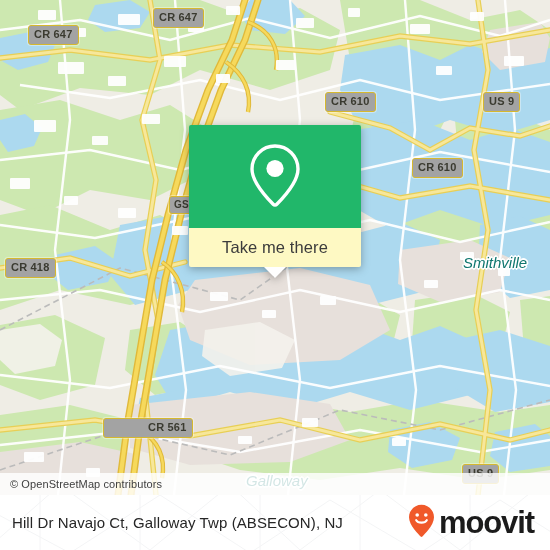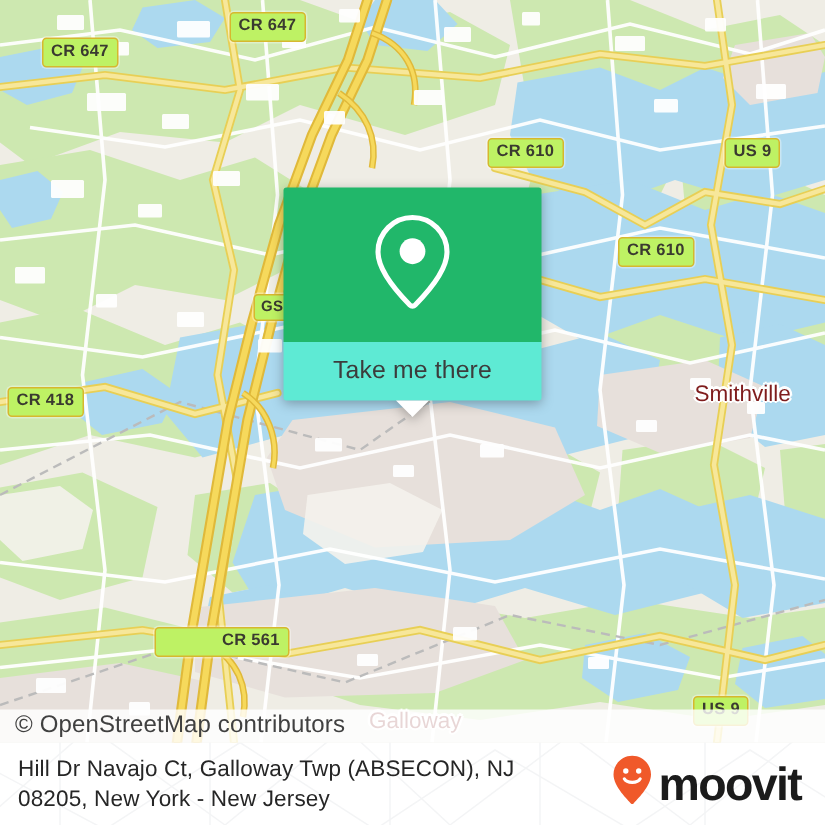--- a/index.html
+++ b/index.html
@@ -9,69 +9,70 @@
 
   
   .map{position:absolute;left:0;top:0;width:550px;height:495px;overflow:hidden;background:#e9eae3;}
   .map-base{position:absolute;inset:0;background:#EFEDE5;}
   .layer{position:absolute;inset:0;}
   .layer svg{display:block;width:550px;height:495px;}
 
   
   .shield{
     position:absolute;
-    background:#bef264;
+    background:#a3a3a3;
     border:1.4px solid #D6B82E;
     border-radius:3px;
     color:#3a3a30;
     font-family:"Liberation Sans",sans-serif;
     font-weight:bold;
     font-size:11px;
     line-height:1;
     padding:3px 5px 4px 5px;
     white-space:nowrap;
     letter-spacing:.2px;
     box-shadow:0 0 0 1px rgba(255,255,255,.35);
   }
   .shield.sm{font-size:10px;padding:3px 4px;margin-left:28px;}
 
   
   .place{
     position:absolute;
-    color:#7f1d1d;
+    color:#0f766e;
     font-family:"Liberation Sans",sans-serif;
     font-size:15px;
     white-space:nowrap;
     text-shadow:
        1.6px 0 0 #fff, -1.6px 0 0 #fff, 0 1.6px 0 #fff, 0 -1.6px 0 #fff,
        1.2px 1.2px 0 #fff, -1.2px 1.2px 0 #fff, 1.2px -1.2px 0 #fff, -1.2px -1.2px 0 #fff;
+    font-style: italic;
   }
 
   
   .attrib{
     position:absolute;left:0;bottom:0;width:550px;height:22px;
     background:rgba(255,255,255,.82);
     display:flex;align-items:center;
   }
   .attrib span{
     font-family:"Liberation Sans",sans-serif;
-    font-size:16px;color:#404040;padding-left:10px;letter-spacing:.1px;
+    font-size:11px;color:#404040;padding-left:10px;letter-spacing:.1px;
   }
 
   
   .card{
     position:absolute;left:189px;top:125px;width:172px;
     filter:drop-shadow(0 2px 4px rgba(0,0,0,.30));
   }
   .card-head{
     height:103px;background:#21B76A;border-radius:2px 2px 0 0;
     display:flex;align-items:center;justify-content:center;
   }
   .card-foot{
-    height:39px;background:#5eead4;border-radius:0 0 2px 2px;
+    height:39px;background:#fef9c3;border-radius:0 0 2px 2px;
     display:flex;align-items:center;justify-content:center;position:relative;
   }
   .card-foot .lbl{
     font-family:"Liberation Sans",sans-serif;
     font-size:16.5px;color:#3c3c3c;letter-spacing:.1px;
   }
   .card-tail{
     position:absolute;left:50%;bottom:-11px;margin-left:-11px;
     width:0;height:0;
     border-left:11px solid transparent;
@@ -307,21 +308,20 @@
         <g stroke="#d9dce0" stroke-width="1" fill="none">
           <path d="M-20,60 L60,-10 L150,55 L230,-10 L300,55 L380,-5 L460,55 L540,-10 L600,40"></path>
           <path d="M-20,10 L70,58 L160,0 L250,58 L330,5 L420,58 L500,5 L580,55"></path>
           <path d="M40,-10 L40,60 M140,-10 L140,60 M260,-10 L260,60 M360,-10 L360,60 M470,-10 L470,60"></path>
         </g>
       </svg>
     </div>
     <div class="footer-inner">
       <div class="addr">
         <div>Hill Dr Navajo Ct, Galloway Twp (ABSECON), NJ</div>
-        <div>08205, New York - New Jersey</div>
       </div>
       <div class="brand">
         <span>
           <svg width="27" height="34" viewBox="0 0 27 34" xmlns="http://www.w3.org/2000/svg">
             <path d="M13.5 0.8 C6.6 0.8 1 6.4 1 13.3 C1 21.4 11 30.6 12.6 32.6 C13.1 33.2 13.9 33.2 14.4 32.6 C16 30.6 26 21.4 26 13.3 C26 6.4 20.4 0.8 13.5 0.8 Z" fill="#F0592A"></path>
             <circle cx="9.2" cy="11" r="1.8" fill="#ffffff"></circle>
             <circle cx="17.8" cy="11" r="1.8" fill="#ffffff"></circle>
             <path d="M8.2 16.2 C10.0 19.4 17.0 19.4 18.8 16.2" fill="none" stroke="#ffffff" stroke-width="2.1" stroke-linecap="round"></path>
           </svg>
         </span>

